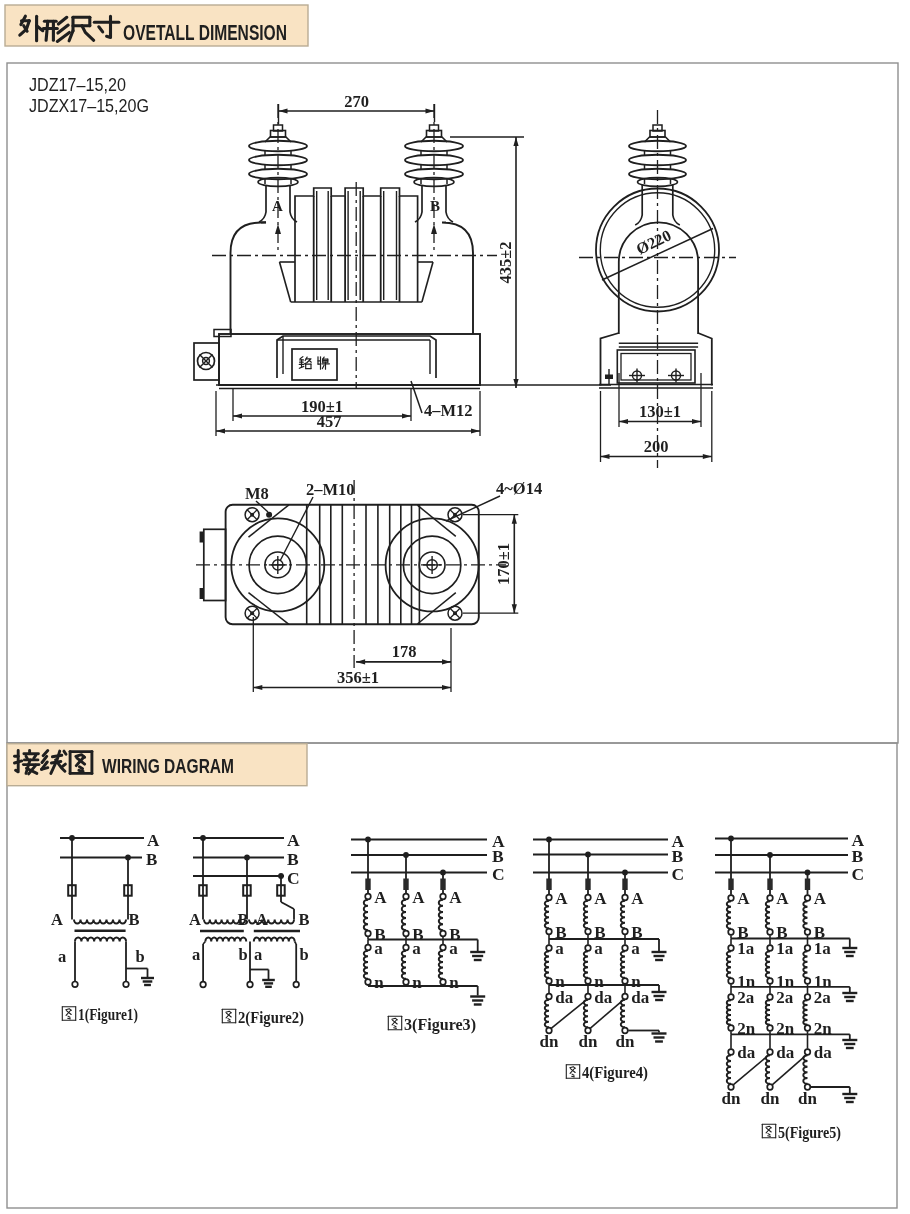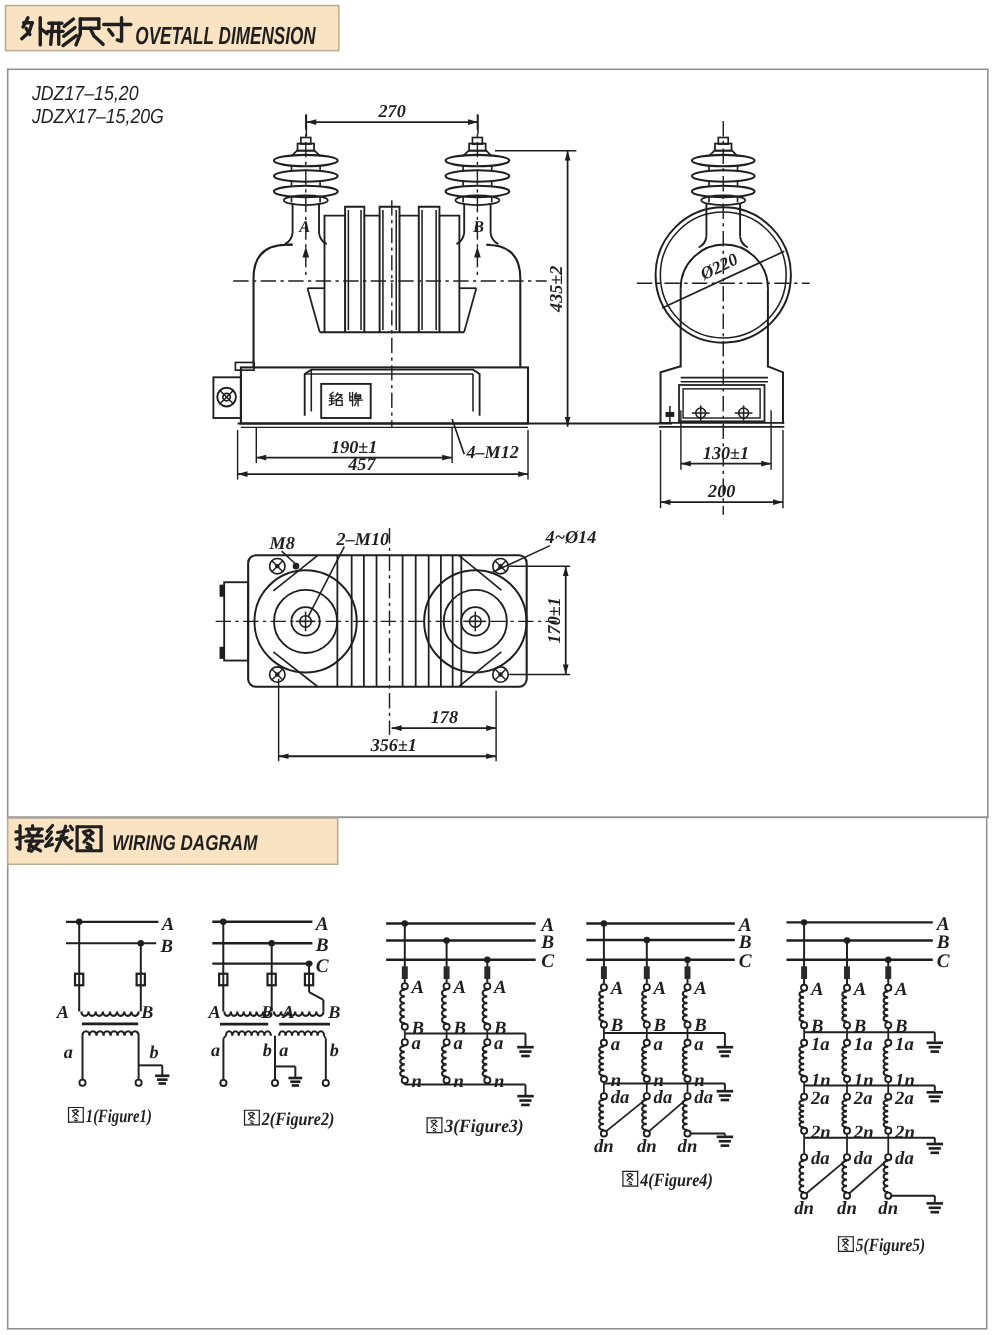--- a/index.html
+++ b/index.html
@@ -1,15 +1,15 @@
 <!DOCTYPE html>
 <html><head><meta charset="utf-8">
 <style>
 html,body{margin:0;padding:0;background:#ffffff;}
-#page{position:relative;width:910px;height:1212px;background:#ffffff;overflow:hidden;font-style:italic;}
+#page{position:relative;width:910px;height:1212px;background:#ffffff;overflow:hidden;}
 </style></head>
 <body>
 <div id="page">
 <svg width="910" height="1214" viewBox="0 0 910 1214">
 <rect x="0" y="0" width="910" height="1214" fill="#ffffff"></rect>
 <rect x="7.0" y="63.0" width="891.0" height="680.0" fill="none" stroke="#8f8f8f" stroke-width="1.4"></rect>
 <rect x="7.0" y="743.0" width="890.0" height="465.0" fill="none" stroke="#8f8f8f" stroke-width="1.4"></rect>
 <rect x="5" y="5" width="303" height="41" fill="#f9e3c3" stroke="#b9ac94" stroke-width="1.4"></rect>
 <rect x="7" y="743.7" width="300" height="42" fill="#f9e3c3" stroke="#b9ac94" stroke-width="1.4"></rect>
 <path d="M25.4,16.2 L20.9,24.6" fill="none" stroke="#1f1f1f" stroke-width="3.1" stroke-linecap="round" stroke-linejoin="round"></path>

